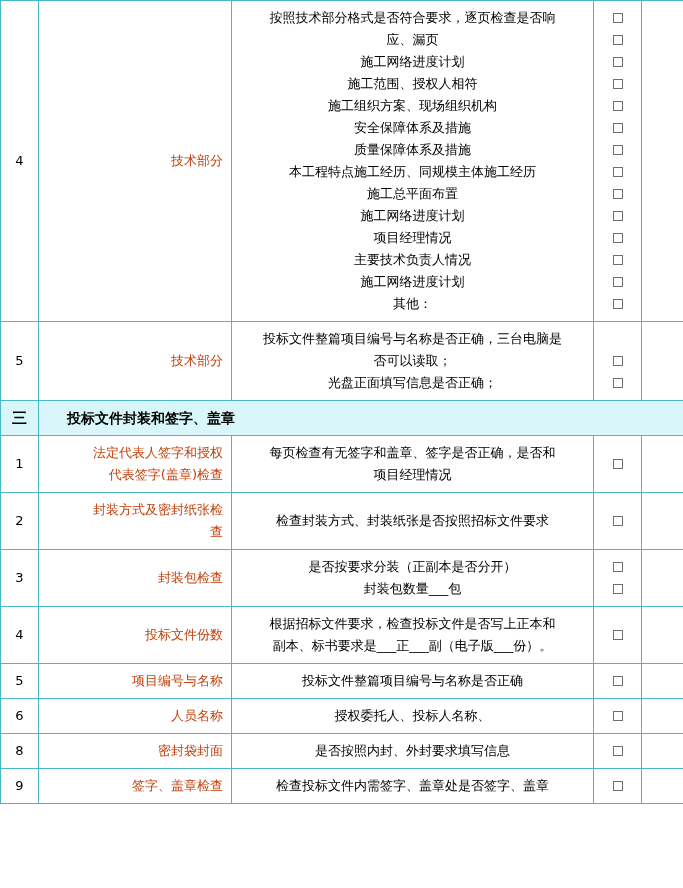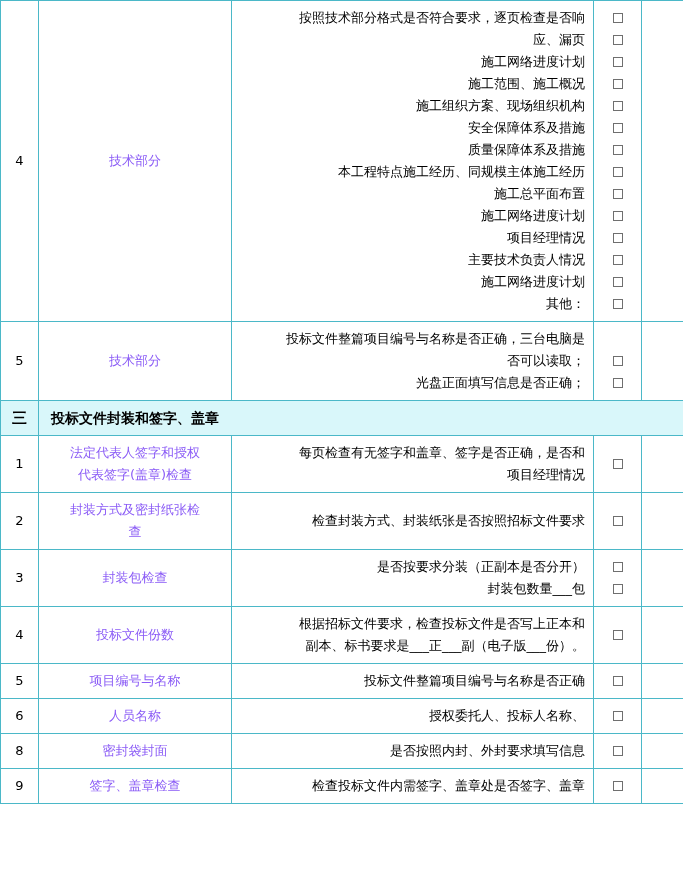--- a/index.html
+++ b/index.html
@@ -32,26 +32,26 @@
   col.c-desc { width: 362px; }
   col.c-box { width: 48px; }
   col.c-last { width: 42px; }
 
   td.num {
     text-align: center;
     font-size: 13px;
     color: #000;
   }
   td.item {
+    text-align: right;
+    padding-left: 12px;
+    color: #c2410c;
+  }
+  td.desc {
     text-align: center;
-    padding-left: 12px;
-    color: #8b5cf6;
-  }
-  td.desc {
-    text-align: right;
     padding-left: 10px;
     color: #000;
   }
   td.box {
     text-align: center;
     padding: 6px 2px;
   }
   td.last {
     padding: 0;
   }
@@ -90,21 +90,21 @@
   tr.section td {
     background: #d9f7fa;
     font-weight: bold;
   }
   tr.section td.num {
     font-size: 15px;
     font-weight: bold;
   }
   tr.section td.sect-title {
     text-align: left;
-    padding-left: 12px;
+    padding-left: 28px;
     font-size: 14px;
     font-weight: bold;
     color: #000;
   }
   .two-line {
     line-height: 22px;
   }
 </style>
 </head>
 <body>
@@ -120,21 +120,21 @@
   <tbody>
 
     <tr>
       <td class="num">4</td>
       <td class="item">技术部分</td>
       <td class="desc">
         <div class="desc-lines">
           <div>按照技术部分格式是否符合要求，逐页检查是否响</div>
           <div>应、漏页</div>
           <div>施工网络进度计划</div>
-          <div>施工范围、施工概况</div>
+          <div>施工范围、授权人相符</div>
           <div>施工组织方案、现场组织机构</div>
           <div>安全保障体系及措施</div>
           <div>质量保障体系及措施</div>
           <div>本工程特点施工经历、同规模主体施工经历</div>
           <div>施工总平面布置</div>
           <div>施工网络进度计划</div>
           <div>项目经理情况</div>
           <div>主要技术负责人情况</div>
           <div>施工网络进度计划</div>
           <div>其他：</div>

